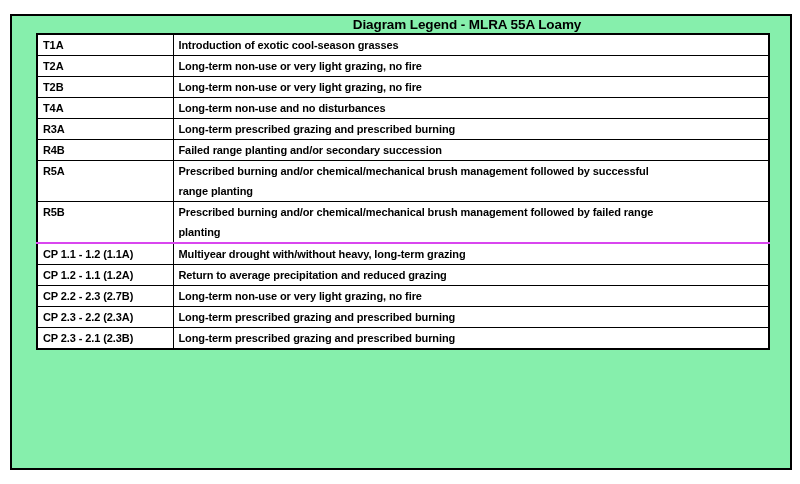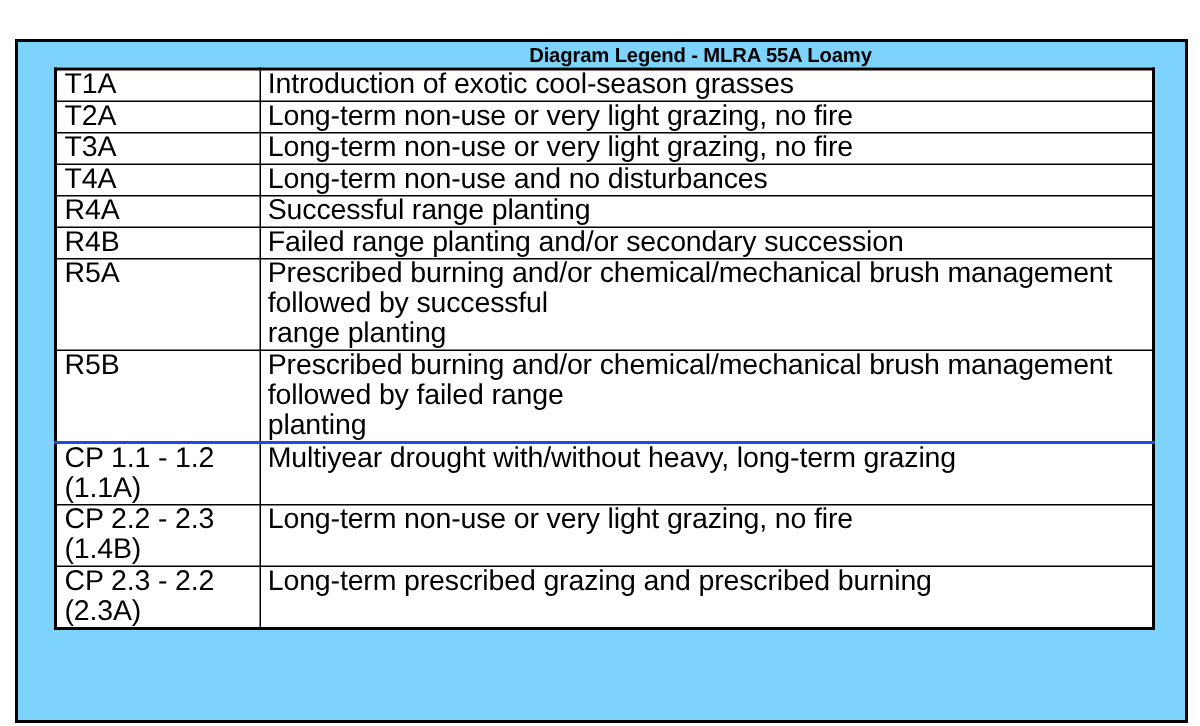--- a/index.html
+++ b/index.html
@@ -14,23 +14,22 @@
     font-family: "Liberation Sans", sans-serif;
     color: #000000;
   }
   .outer-box {
     position: absolute;
     left: 10px;
     top: 14px;
     width: 778px;
     height: 452px;
     border: 2px solid #000000;
-    background: #7dd3fc;
+    background: #86efac;
     box-sizing: content-box;
-    margin-top: 12px;
   }
   .legend-title {
     font-size: 13.5px;
     font-weight: bold;
     line-height: 17px;
     text-align: center;
     white-space: nowrap;
     letter-spacing: -0.1px;
     transform: translateX(66px);
   }
@@ -39,30 +38,31 @@
     table-layout: fixed;
     width: 732px;
     margin-left: 24px;
     border: 2px solid #000000;
     background: #ffffff;
   }
   col.col-code { width: 136px; }
   col.col-desc { width: 596px; }
   td {
     border: 1px solid #000000;
-    font-size: 19px;
+    font-size: 11px;
     line-height: 20px;
     letter-spacing: -0.1px;
     padding: 0 4px 0 5px;
     vertical-align: top;
     white-space: pre-line;
     overflow: hidden;
+    font-weight: bold;
   }
   tr { height: 20px; }
-  tbody.group-pathways { border-top: 2px solid #1d4ed8; padding-left: 45px; }
+  tbody.group-pathways { border-top: 2px solid #d946ef; padding-left: 45px; }
 </style>
 </head>
 <body>
 
 <div class="outer-box">
   <div class="legend-title">Diagram Legend - MLRA 55A Loamy</div>
 
   <table class="legend-table">
     <colgroup>
       <col class="col-code">
@@ -71,30 +71,30 @@
     <tbody id="tbody-transitions" class="group-transitions">
         <tr>
     <td>T1A</td>
     <td>Introduction of exotic cool-season grasses</td>
   </tr>
         <tr>
     <td>T2A</td>
     <td>Long-term non-use or very light grazing, no fire</td>
   </tr>
         <tr>
-    <td>T3A</td>
+    <td>T2B</td>
     <td>Long-term non-use or very light grazing, no fire</td>
   </tr>
         <tr>
     <td>T4A</td>
     <td>Long-term non-use and no disturbances</td>
   </tr>
         <tr>
-    <td>R4A</td>
-    <td>Successful range planting</td>
+    <td>R3A</td>
+    <td>Long-term prescribed grazing and prescribed burning</td>
   </tr>
         <tr>
     <td>R4B</td>
     <td>Failed range planting and/or secondary succession</td>
   </tr>
         <tr>
     <td>R5A</td>
     <td>Prescribed burning and/or chemical/mechanical brush management followed by successful
 range planting</td>
   </tr>
@@ -103,22 +103,30 @@
     <td>Prescribed burning and/or chemical/mechanical brush management followed by failed range
 planting</td>
   </tr>
       </tbody>
     <tbody id="tbody-pathways" class="group-pathways">
         <tr>
     <td>CP 1.1 - 1.2 (1.1A)</td>
     <td>Multiyear drought with/without heavy, long-term grazing</td>
   </tr>
         <tr>
-    <td>CP 2.2 - 2.3 (1.4B)</td>
+    <td>CP 1.2 - 1.1 (1.2A)</td>
+    <td>Return to average precipitation and reduced grazing</td>
+  </tr>
+        <tr>
+    <td>CP 2.2 - 2.3 (2.7B)</td>
     <td>Long-term non-use or very light grazing, no fire</td>
   </tr>
         <tr>
     <td>CP 2.3 - 2.2 (2.3A)</td>
+    <td>Long-term prescribed grazing and prescribed burning</td>
+  </tr>
+        <tr>
+    <td>CP 2.3 - 2.1 (2.3B)</td>
     <td>Long-term prescribed grazing and prescribed burning</td>
   </tr>
       </tbody>
   </table>
 </div>
 
 </body></html>

